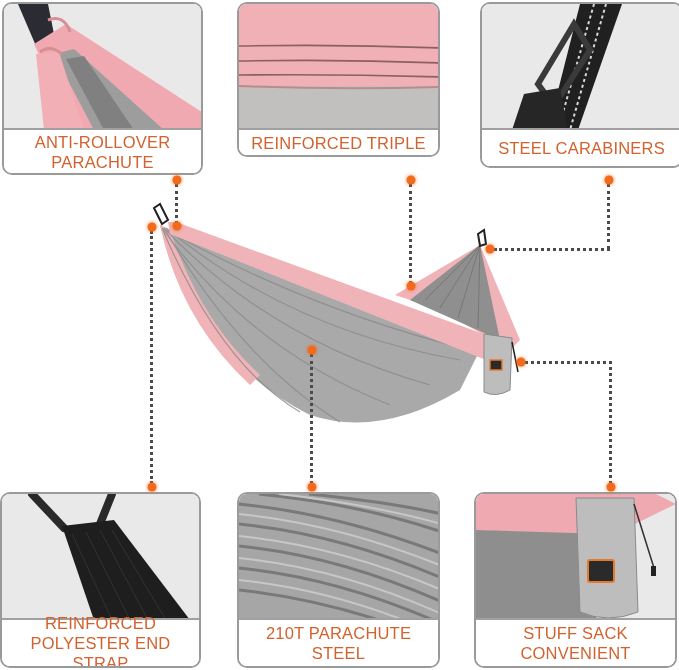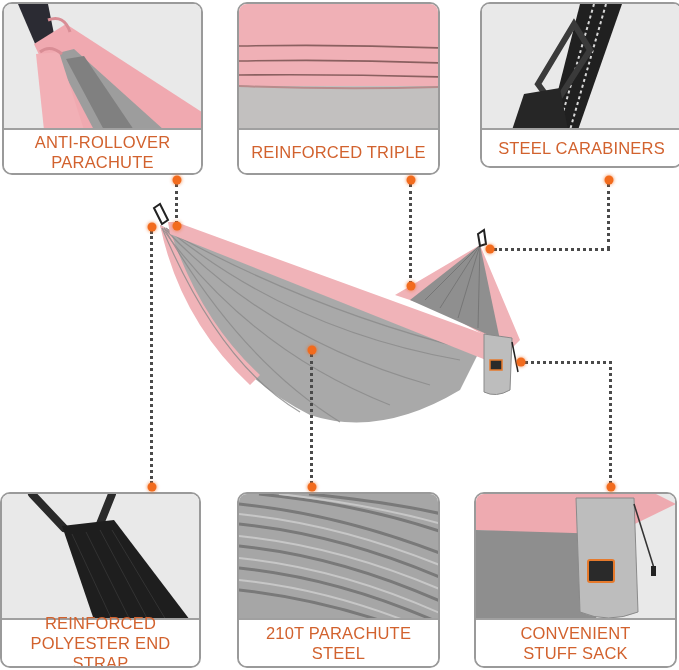--- a/index.html
+++ b/index.html
@@ -56,21 +56,21 @@
       <polygon points="32,50 55,48 80,126 40,126" fill="#f2b0b6"></polygon>
       <path d="M44 16 Q60 10 66 28 M36 48 Q46 40 58 50" stroke="#d98d95" stroke-width="3" fill="none"></path>
     </svg>
   </div>
   <div class="label" style="top:126px;">
     <span>ANTI-ROLLOVER</span>
     <span>PARACHUTE</span>
   </div>
 </div>
 
-<div class="card" style="left:237px; top:2px; width:203px; height:173px;">
+<div class="card" style="left:237px; top:2px; width:203px; height:155px;">
   <div class="photo" style="height:126px;">
     <svg width="203" height="126" viewBox="0 0 203 126">
       <rect width="203" height="84" fill="#f0b0b6"></rect>
       <rect y="82" width="203" height="44" fill="#c2c0bf"></rect>
       <path d="M0 42 Q100 40 203 44" stroke="#8a6060" stroke-width="1.6" fill="none"></path>
       <path d="M0 57 Q100 55 203 59" stroke="#8a6060" stroke-width="1.6" fill="none"></path>
       <path d="M0 71 Q100 70 203 73" stroke="#8a6060" stroke-width="1.6" fill="none"></path>
       <path d="M0 82 Q100 86 203 83" stroke="#b88c8c" stroke-width="2" fill="none"></path>
     </svg>
   </div>
@@ -143,22 +143,22 @@
       <rect width="203" height="126" fill="#e9e9e9"></rect>
       <polygon points="0,0 180,0 200,10 130,44 0,36" fill="#eeaab0"></polygon>
       <polygon points="0,36 130,40 120,126 0,126" fill="#8e8e8e"></polygon>
       <path d="M100 4 L158 4 L162 118 Q132 130 104 118 Z" fill="#bdbdbd" stroke="#8a8a8a" stroke-width="1"></path>
       <rect x="112" y="66" width="26" height="22" rx="2" fill="#2a2a2a" stroke="#e67a2c" stroke-width="2"></rect>
       <path d="M158 10 L178 74" stroke="#333" stroke-width="1.5"></path>
       <rect x="175" y="72" width="5" height="10" fill="#222"></rect>
     </svg>
   </div>
   <div class="label" style="top:126px;">
+    <span>STUFF SACK</span>
     <span>CONVENIENT</span>
-    <span>STUFF SACK</span>
   </div>
 </div>
 
 <div style="position:absolute; left:140px; top:200px; width:400px; height:240px;">
   <svg width="400" height="240" viewBox="0 0 400 240">
 
     <polygon points="340,45 255,95 300,110 370,150 380,140" fill="#f0b3b8"></polygon>
     <polygon points="340,45 270,100 360,140" fill="#8f8f8f"></polygon>
     <g stroke="#6c6c6c" stroke-width="1" opacity="0.7">
       <path d="M340 45 L285 100"></path>

